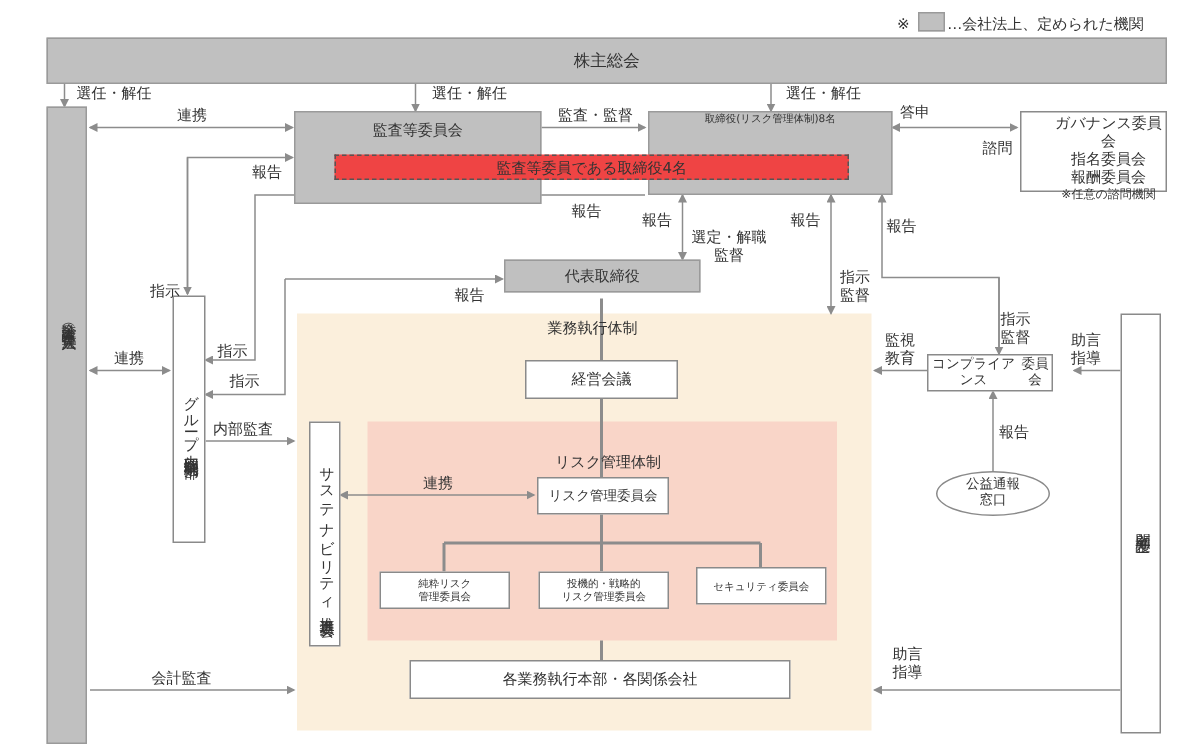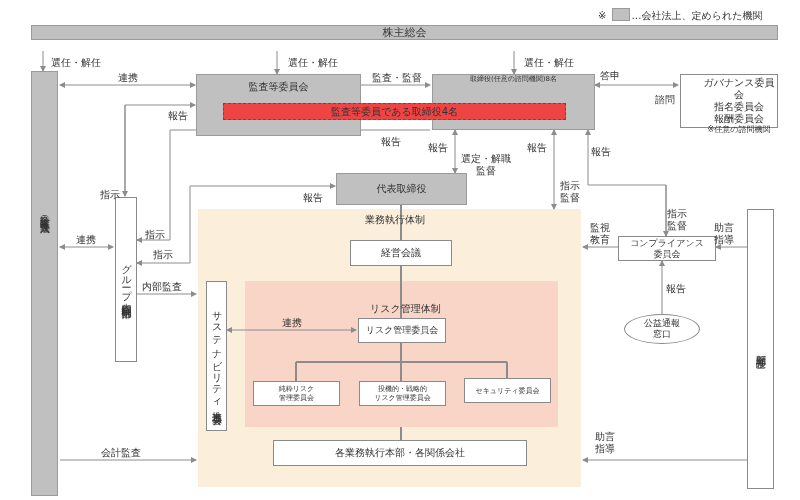--- a/index.html
+++ b/index.html
@@ -83,30 +83,30 @@
       <line x1="401" y1="342" x2="401" y2="362"></line>
       <line x1="296" y1="362" x2="507" y2="362"></line>
       <line x1="296" y1="362" x2="296" y2="381"></line>
       <line x1="401" y1="362" x2="401" y2="381"></line>
       <line x1="507" y1="362" x2="507" y2="381"></line>
       <line x1="401" y1="427" x2="401" y2="440"></line>
     </g>
   </g>
 </svg>
 
-<div class="abs gray ctr" style="left:31px;top:25px;width:747px;height:15px;font-size:11px;justify-content:center;">
+<div class="abs gray ctr" style="left:31px;top:25px;width:747px;height:31px;font-size:11px;justify-content:center;">
   <span>株主総会</span>
 </div>
 
 <div class="abs gray" style="left:196px;top:74px;width:165px;height:62px;">
   <div class="ctr" style="height:20px;font-size:10px;margin-top:2px;">監査等委員会</div>
 </div>
 
 <div class="abs gray" style="left:432px;top:74px;width:163px;height:56px;">
-  <div class="ctr small">取締役(任意の諮問機関)8名</div>
+  <div class="ctr small">取締役(リスク管理体制)8名</div>
 </div>
 
 <div class="abs ctr" style="left:223px;top:103px;width:343px;height:17px;background:#ef4444;border:1px dashed #555;font-size:10px;">
   <span>監査等委員である取締役4名</span>
 </div>
 
 <div class="abs white" style="left:680px;top:74px;width:98px;height:54px;text-align:center;font-size:10px;line-height:12px;padding-top:2px;padding-left:20px;">
   <div>ガバナンス委員会</div>
   <div>指名委員会</div>
   <div>報酬委員会</div>
@@ -114,21 +114,21 @@
 </div>
 
 <div class="abs gray ctr" style="left:31px;top:71px;width:27px;height:425px;align-items:flex-start;padding-top:135px;">
   <span class="vtext" style="font-size:10px;">会計監査人（監査法人）</span>
 </div>
 
 <div class="abs white ctr" style="left:115px;top:197px;width:22px;height:165px;">
   <span class="vtext" style="font-size:10px;">グループ内部統制統括部</span>
 </div>
 
-<div class="abs gray ctr" style="left:336px;top:173px;width:131px;height:32px;font-size:10px;">
+<div class="abs gray ctr" style="left:336px;top:173px;width:131px;height:22px;font-size:10px;">
   <span>代表取締役</span>
 </div>
 
 <div class="lbl" style="left:365px;top:214px;">業務執行体制</div>
 
 <div class="abs white ctr" style="left:350px;top:240px;width:102px;height:26px;font-size:10px;">
   <span>経営会議</span>
 </div>
 
 <div class="abs white ctr" style="left:206px;top:281px;width:21px;height:150px;">
@@ -150,21 +150,21 @@
   <span>リスク管理委員会</span>
 </div>
 <div class="abs white ctr" style="left:464px;top:378px;width:87px;height:25px;font-size:7px;">
   <span>セキュリティ委員会</span>
 </div>
 
 <div class="abs white ctr" style="left:273px;top:440px;width:254px;height:26px;font-size:10px;">
   <span>各業務執行本部・各関係会社</span>
 </div>
 
-<div class="abs white ctr" style="left:618px;top:236px;width:98px;height:25px;flex-direction:column;font-size:9px;line-height:11px;">
+<div class="abs white ctr" style="left:618px;top:236px;width:84px;height:25px;flex-direction:row;font-size:9px;line-height:11px;">
   <span>コンプライアンス</span>
   <span>委員会</span>
 </div>
 
 <div class="abs ctr" style="left:624px;top:314px;width:76px;height:30px;border:1px solid #8a8a8a;border-radius:50%;background:#fff;flex-direction:column;font-size:9px;line-height:11px;">
   <span>公益通報</span>
   <span>窓口</span>
 </div>
 
 <div class="abs white ctr" style="left:747px;top:209px;width:27px;height:280px;">

